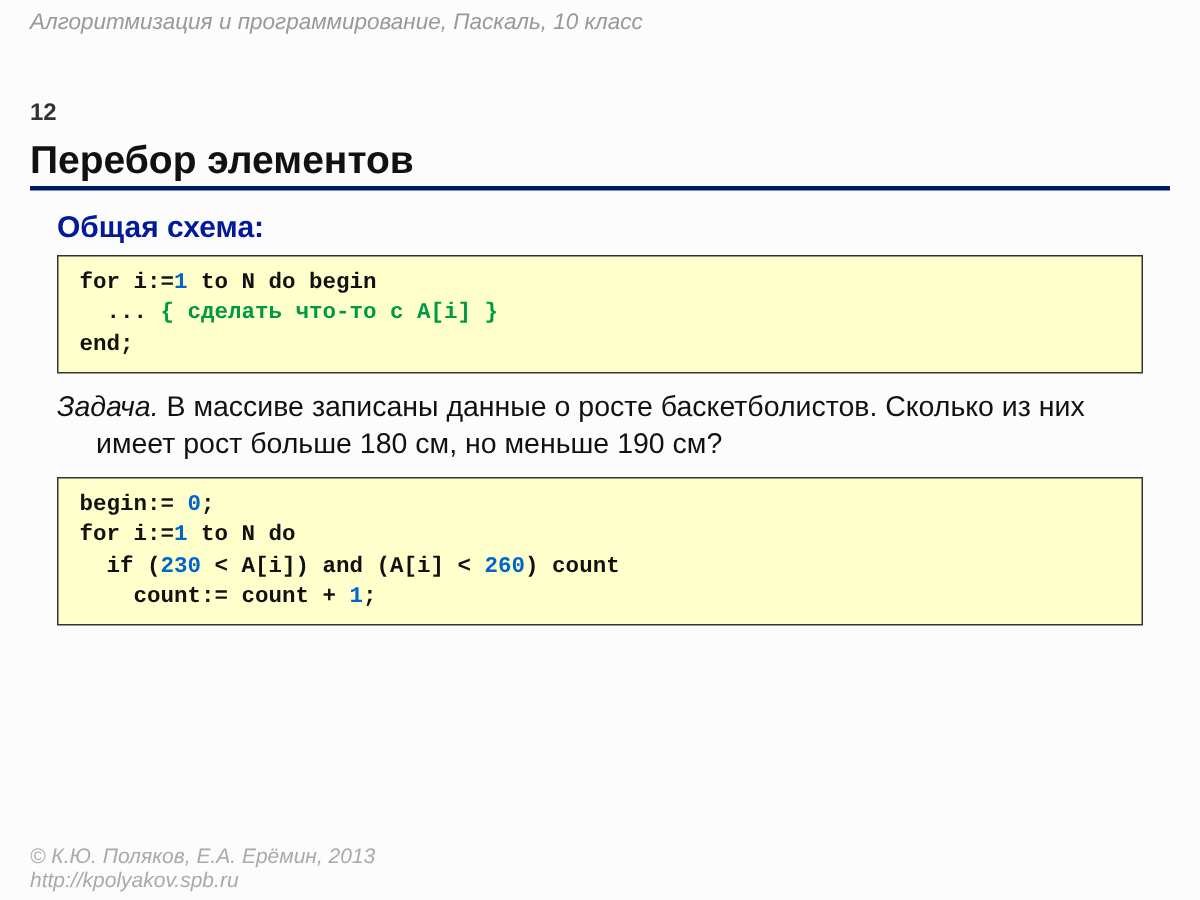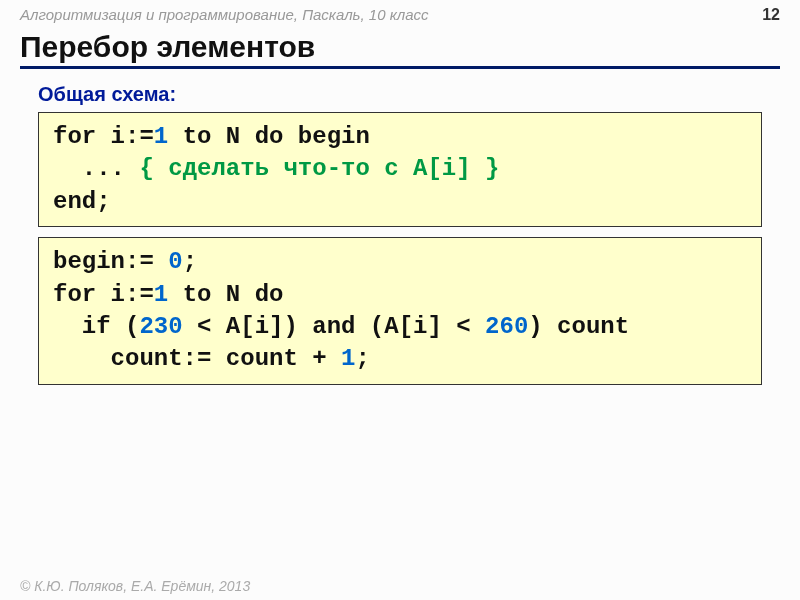--- a/index.html
+++ b/index.html
@@ -1,15 +1,15 @@
 <!DOCTYPE html>
 <html><head>
 <meta charset="utf-8">
 <style>
-  * { margin: 0; padding: 0; box-sizing: border-box; }
+  * { margin: 0; padding: 0; box-sizing: border-box; flex-direction: column; }
   body {
     width: 800px;
     height: 600px;
     background: #fcfcfc;
     font-family: Arial, sans-serif;
     position: relative;
     overflow: hidden;
   }
   .header {
     padding: 6px 20px 2px 20px;
@@ -19,24 +19,25 @@
   }
   .header-title {
     font-style: italic;
     color: #999;
     font-size: 15px;
   }
   .page-number {
     font-weight: bold;
     color: #333;
     font-size: 16px;
+    margin-top: 44px;
   }
   .main-title {
     margin: 4px 20px 0 20px;
-    font-size: 30px;
+    font-size: 26px;
     font-weight: bold;
     color: #111;
     border-bottom: 3px solid #001a66;
     padding-bottom: 2px;
   }
   .content {
     padding: 8px 38px 0 38px;
   }
   .subheading {
     color: #001a99;
@@ -52,21 +53,21 @@
     margin: 6px 0 8px 0;
     padding-left: 26px;
     text-indent: -26px;
   }
   .task-label { font-style: italic; }
   .code-block {
     background: #ffffcc;
     border: 1px solid #333;
     padding: 8px 14px;
     font-family: "Courier New", monospace;
-    font-size: 24px;
+    font-size: 15px;
     font-weight: bold;
     line-height: 1.35;
     color: #111;
     white-space: pre;
     margin-bottom: 10px;
   }
   .kw-num { color: #0066cc; }
   .kw-comment { color: #009944; }
   .footer {
     position: absolute;
@@ -92,23 +93,25 @@
 
 <div class="content">
 
   <div class="subheading">Общая схема:</div>
 
   <div class="code-block"><span>for i:=</span><span class="kw-num">1</span><span> to N do begin</span>
 <span>  ... </span><span class="kw-comment">{ сделать что-то с A[i] }</span>
 <span>end;</span></div>
 
 
+  <p class="task-text"><span class="task-label">Задача.</span><span> В массиве записаны данные о росте баскетболистов. Сколько из них имеет рост больше 180 см, но меньше 190 см?</span></p>
 
   <div class="code-block"><span>begin:= </span><span class="kw-num">0</span><span>;</span>
 <span>for i:=</span><span class="kw-num">1</span><span> to N do</span>
 <span>  if (</span><span class="kw-num">230</span><span> &lt; A[i]) and (A[i] &lt; </span><span class="kw-num">260</span><span>) count</span>
 <span>    count:= count + </span><span class="kw-num">1</span><span>;</span></div>
 
 </div>
 
 <div class="footer">
   <span>© К.Ю. Поляков, Е.А. Ерёмин, 2013</span>
+  <span>http://kpolyakov.spb.ru</span>
 </div>
 
 </body></html>

